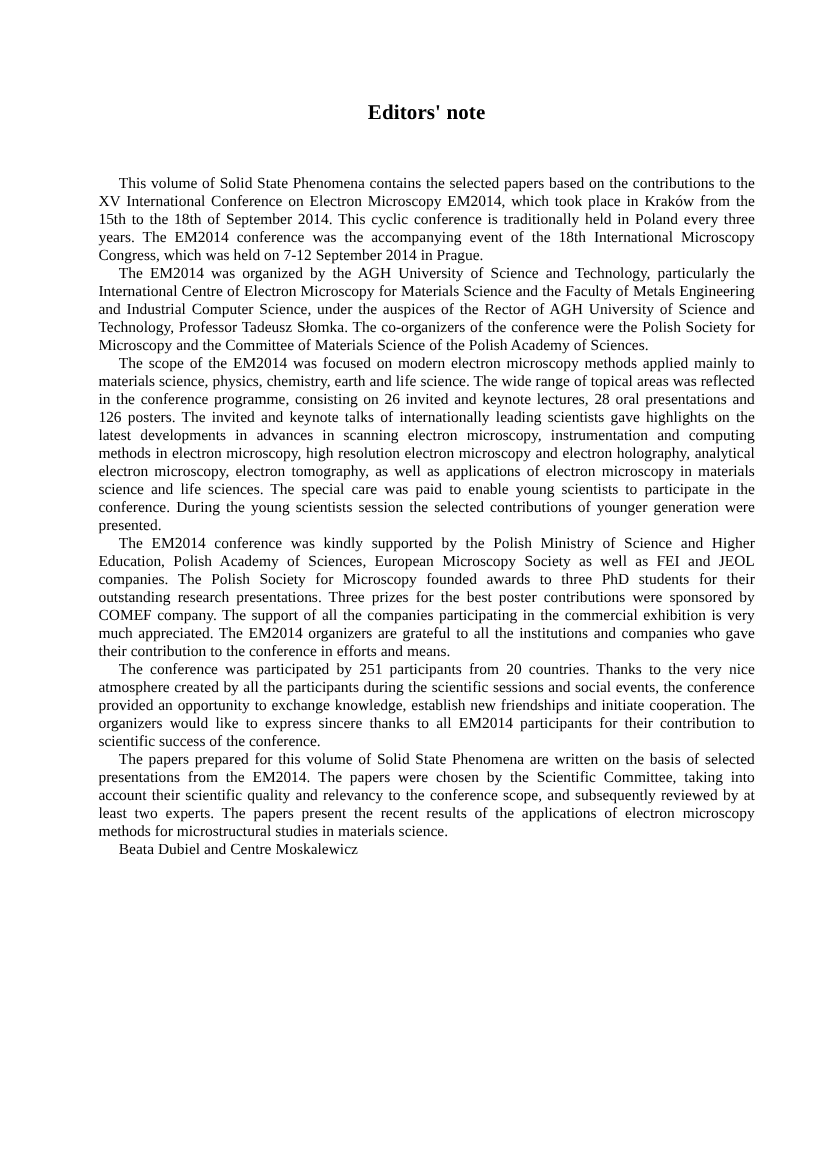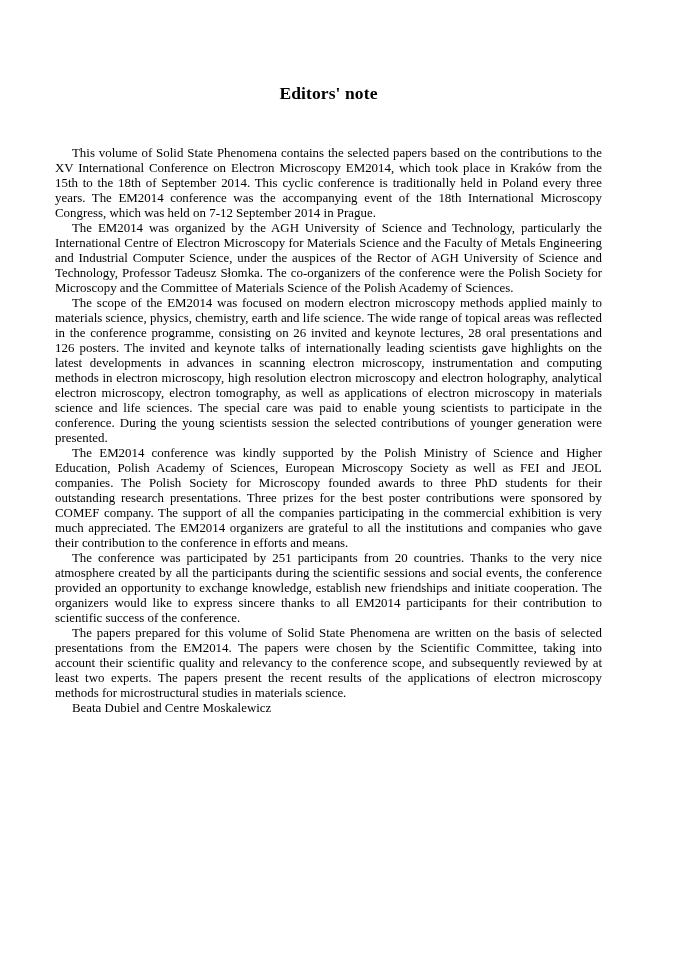--- a/index.html
+++ b/index.html
@@ -17,21 +17,21 @@
   .page {
     position: relative;
     width: 678px;
     height: 959px;
     background: #ffffff;
     box-sizing: border-box;
     overflow: hidden;
   }
   .content {
     position: absolute;
-    left: 55px;
+    left: 82px;
     top: 82px;
     width: 547px;
   }
   .doc-title {
     font-size: 17.5px;
     font-weight: bold;
     text-align: center;
     letter-spacing: 0.1px;
     margin: 0 0 0 0;
     line-height: 22px;

